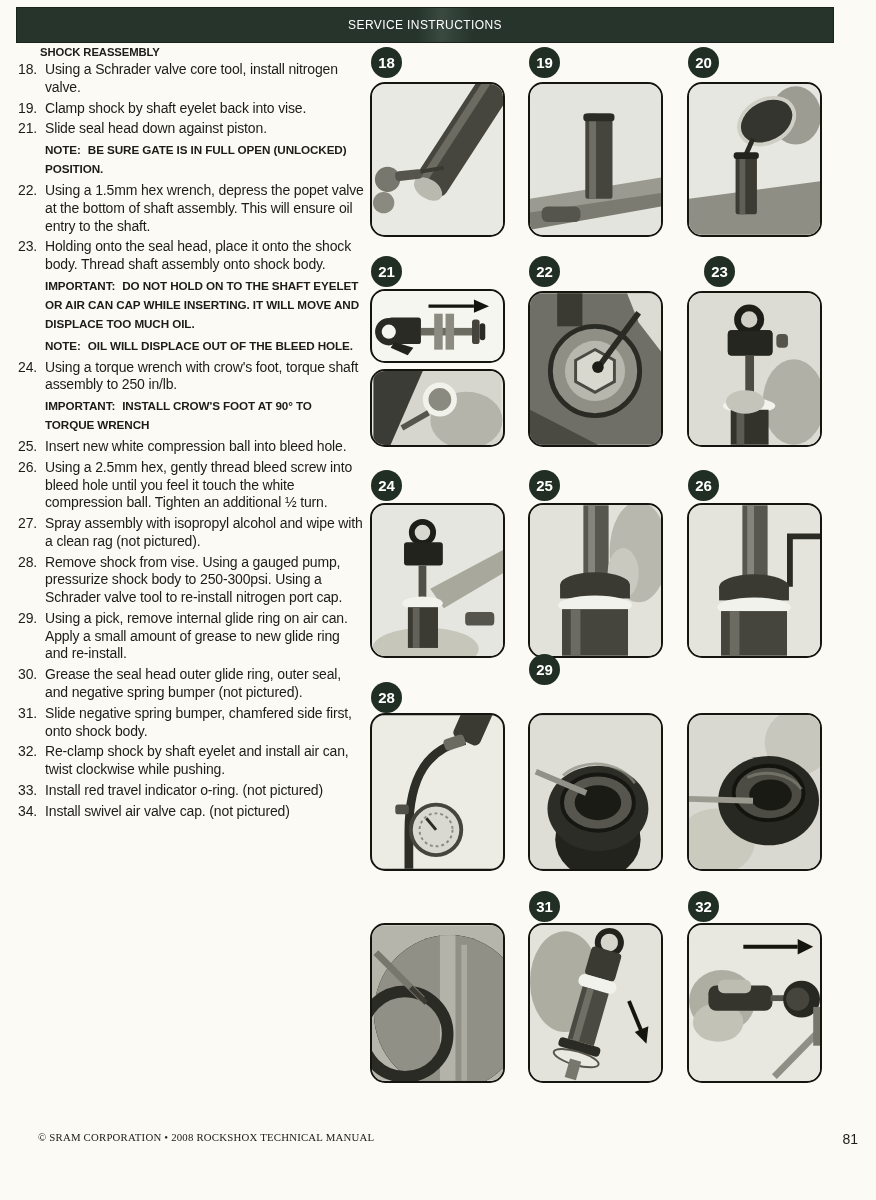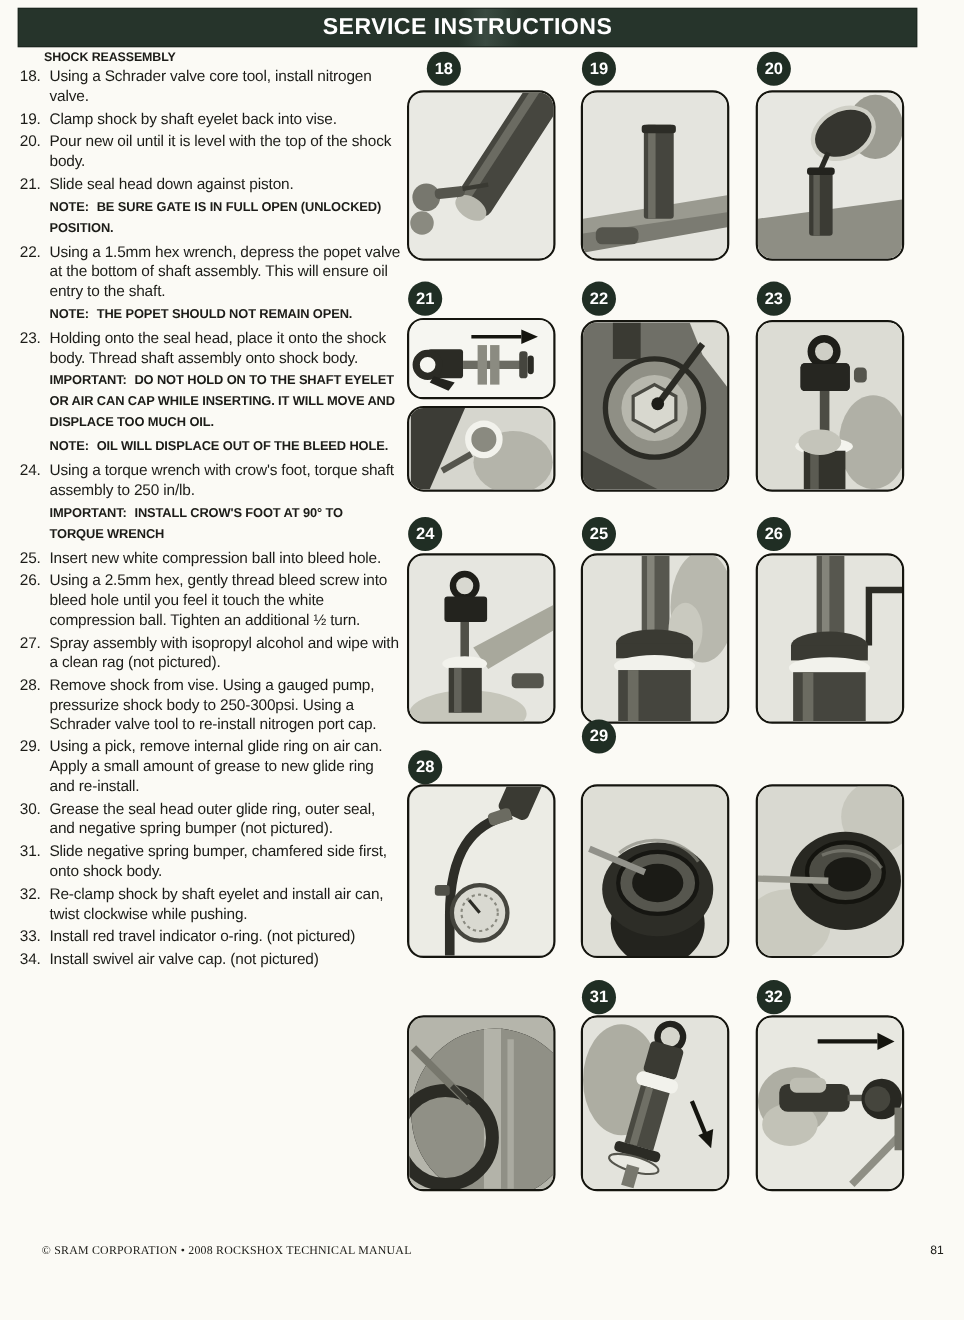--- a/index.html
+++ b/index.html
@@ -10,21 +10,21 @@
     color:#1c1c18;
   }
   
   .header-bar{
     position:absolute;left:17px;top:8px;width:816px;height:34px;
     background:linear-gradient(90deg,#26342b 0%,#26342b 49%,#3a4a41 52%,#26342b 56%,#26342b 100%);
     display:flex;align-items:center;justify-content:center;
     box-shadow:0 0 0 1px #1a241d;
   }
   .header-bar span{
-    color:#ffffff;font-weight:bold;font-size:21px;letter-spacing:.4px;text-align:center;
+    color:#ffffff;font-weight:normal;font-size:12px;letter-spacing:.4px;text-align:center;
   }
   .section-title{
     position:absolute;left:40px;top:46px;
     font-size:11.3px;font-weight:bold;letter-spacing:-0.1px;
   }
   
   .steps{
     position:absolute;left:18px;top:61px;width:346px;
   }
   .step{
@@ -49,54 +49,49 @@
     position:absolute;width:31px;height:31px;border-radius:50%;
     background:#202e24;color:#fff;font-weight:bold;font-size:15px;
     display:flex;align-items:center;justify-content:center;
   }
   .badge:empty{display:none;}
   
   .footer-left{
     position:absolute;left:38px;top:1131px;font-size:10.8px;letter-spacing:.2px;color:#20201c;font-family:Liberation Serif, serif;
   }
   .footer-right{
-    position:absolute;right:18px;top:1131px;font-size:11px;color:#20201c;
+    position:absolute;right:18px;top:1131px;font-size:14px;color:#20201c;
   }
 </style>
 </head>
 <body>
 
 <div class="header-bar">
   <span>SERVICE INSTRUCTIONS</span>
 </div>
 <div class="section-title">SHOCK REASSEMBLY</div>
 
 <div class="steps">
   <div class="step">
       <span class="num">18.</span>
       <span class="txt">Using a Schrader valve core tool, install nitrogen valve.</span>
     </div>
   <div class="step">
       <span class="num">19.</span>
       <span class="txt">Clamp shock by shaft eyelet back into vise.</span>
     </div>
   <div class="step">
-      <span class="num">20.</span>
-      <span class="txt">Pour new oil until it is level with the top of the shock body.</span>
-    </div>
-  <div class="step">
       <span class="num">21.</span>
       <span class="txt">Slide seal head down against piston.</span>
     </div>
   <div class="note"><span class="note-label">NOTE:</span><span class="note-text">BE SURE GATE IS IN FULL OPEN (UNLOCKED) POSITION.</span></div>
   <div class="step">
       <span class="num">22.</span>
       <span class="txt">Using a 1.5mm hex wrench, depress the popet valve at the bottom of shaft assembly.  This will ensure oil entry to the shaft.</span>
     </div>
-  <div class="note"><span class="note-label">NOTE:</span><span class="note-text">THE POPET SHOULD NOT REMAIN OPEN.</span></div>
   <div class="step">
       <span class="num">23.</span>
       <span class="txt">Holding onto the seal head, place it onto the shock body. Thread shaft assembly onto shock body.</span>
     </div>
   <div class="note"><span class="note-label">IMPORTANT:</span><span class="note-text">DO NOT HOLD ON TO THE SHAFT EYELET OR AIR CAN CAP WHILE INSERTING. IT WILL MOVE AND DISPLACE TOO MUCH OIL.</span></div>
   <div class="note"><span class="note-label">NOTE:</span><span class="note-text">OIL WILL DISPLACE OUT OF THE BLEED HOLE.</span></div>
   <div class="step">
       <span class="num">24.</span>
       <span class="txt">Using a torque wrench with crow's foot, torque shaft assembly to 250 in/lb.</span>
     </div>
@@ -136,21 +131,21 @@
   <div class="step">
       <span class="num">33.</span>
       <span class="txt">Install red travel indicator o-ring. (not pictured)</span>
     </div>
   <div class="step">
       <span class="num">34.</span>
       <span class="txt">Install swivel air valve cap. (not pictured)</span>
     </div>
 </div>
 
-<div class="badge" style="left:388px;top:47px">18</div>
+<div class="badge" style="left:371px;top:47px">18</div>
 <div class="panel" style="left:370px;top:82px;width:135px;height:155px">
   <svg viewBox="0 0 135 155">
     <rect width="135" height="155" fill="#e9e9e3"></rect>
     <g transform="rotate(33 95 45)">
       <rect x="80" y="-30" width="36" height="150" rx="9" fill="#46463f"></rect>
       <rect x="85" y="-30" width="8" height="150" fill="#6b6b62"></rect>
       <ellipse cx="98" cy="118" rx="16" ry="10" fill="#b9b9af"></ellipse>
     </g>
     <circle cx="16" cy="98" r="13" fill="#77776e"></circle>
     <circle cx="12" cy="122" r="11" fill="#8a8a80"></circle>
@@ -223,21 +218,21 @@
     <polygon points="0,120 70,156 0,156" fill="#4a4a43"></polygon>
     <rect x="28" y="0" width="26" height="34" fill="#3a3a33"></rect>
     <circle cx="67" cy="80" r="46" fill="#8f8f85" stroke="#2b2b25" stroke-width="5"></circle>
     <circle cx="67" cy="80" r="31" fill="#b7b7ad"></circle>
     <polygon points="67,58 87,69 87,91 67,102 47,91 47,69" fill="#d8d8cf" stroke="#4a4a43" stroke-width="3"></polygon>
     <line x1="112" y1="20" x2="72" y2="74" stroke="#2b2b25" stroke-width="6"></line>
     <circle cx="70" cy="76" r="6" fill="#1d1d18"></circle>
   </svg>
 </div>
 
-<div class="badge" style="left:688px;top:256px">23</div>
+<div class="badge" style="left:704px;top:256px">23</div>
 <div class="panel" style="left:687px;top:291px;width:135px;height:156px">
   <svg viewBox="0 0 135 156">
     <rect width="135" height="156" fill="#dddDD5"></rect>
     <rect width="135" height="156" fill="#dcdcd4"></rect>
     <ellipse cx="108" cy="112" rx="32" ry="44" fill="#b0b0a6"></ellipse>
     <circle cx="62" cy="27" r="12" fill="#cfcfc6" stroke="#1e1e19" stroke-width="7"></circle>
     <rect x="40" y="38" width="46" height="26" rx="4" fill="#26261"></rect>
     <rect x="40" y="38" width="46" height="26" rx="4" fill="#262621"></rect>
     <rect x="90" y="42" width="12" height="14" rx="4" fill="#55554d"></rect>
     <rect x="58" y="64" width="9" height="48" fill="#4c4c44"></rect>

